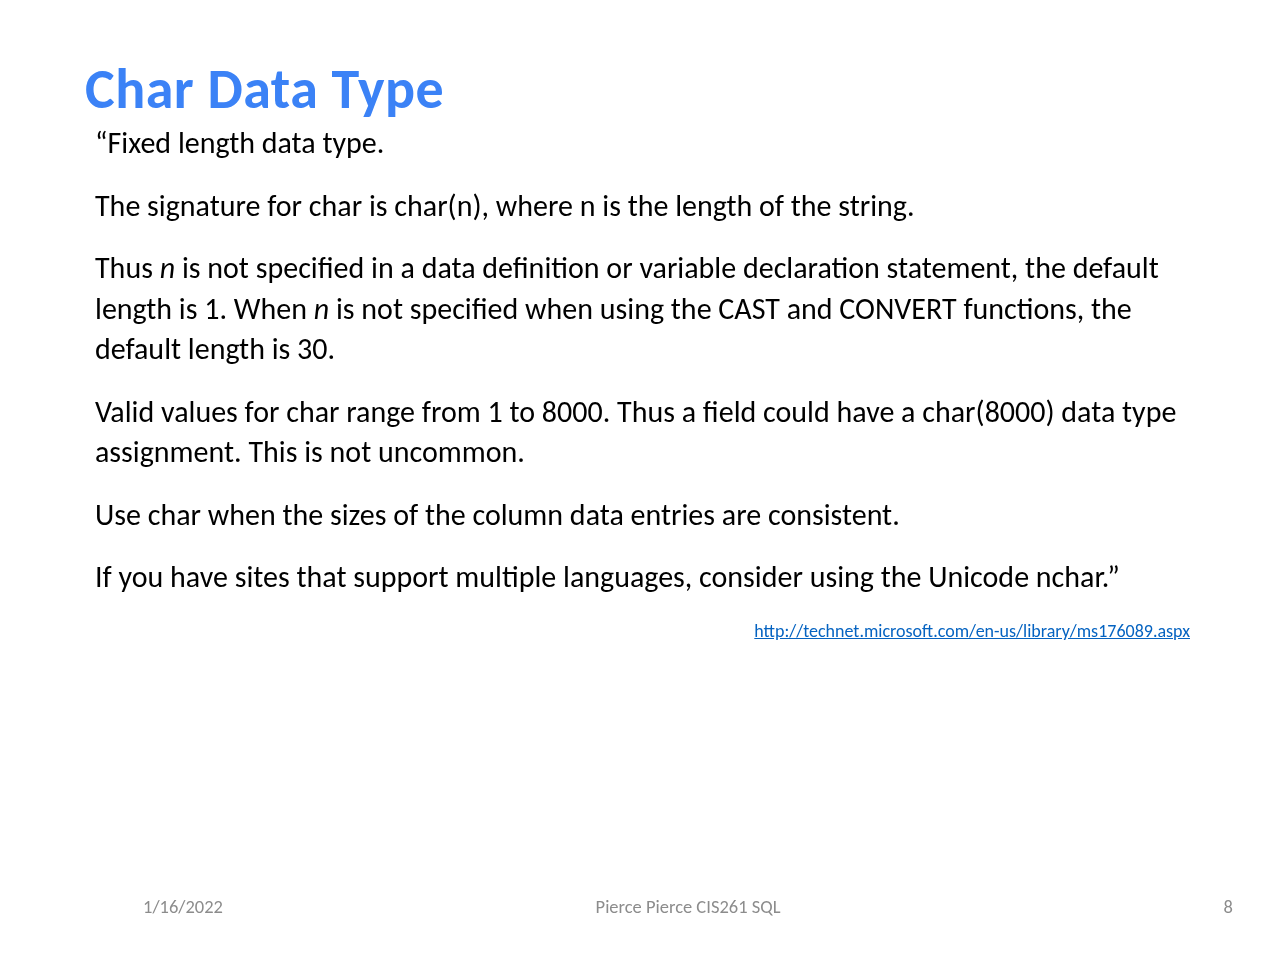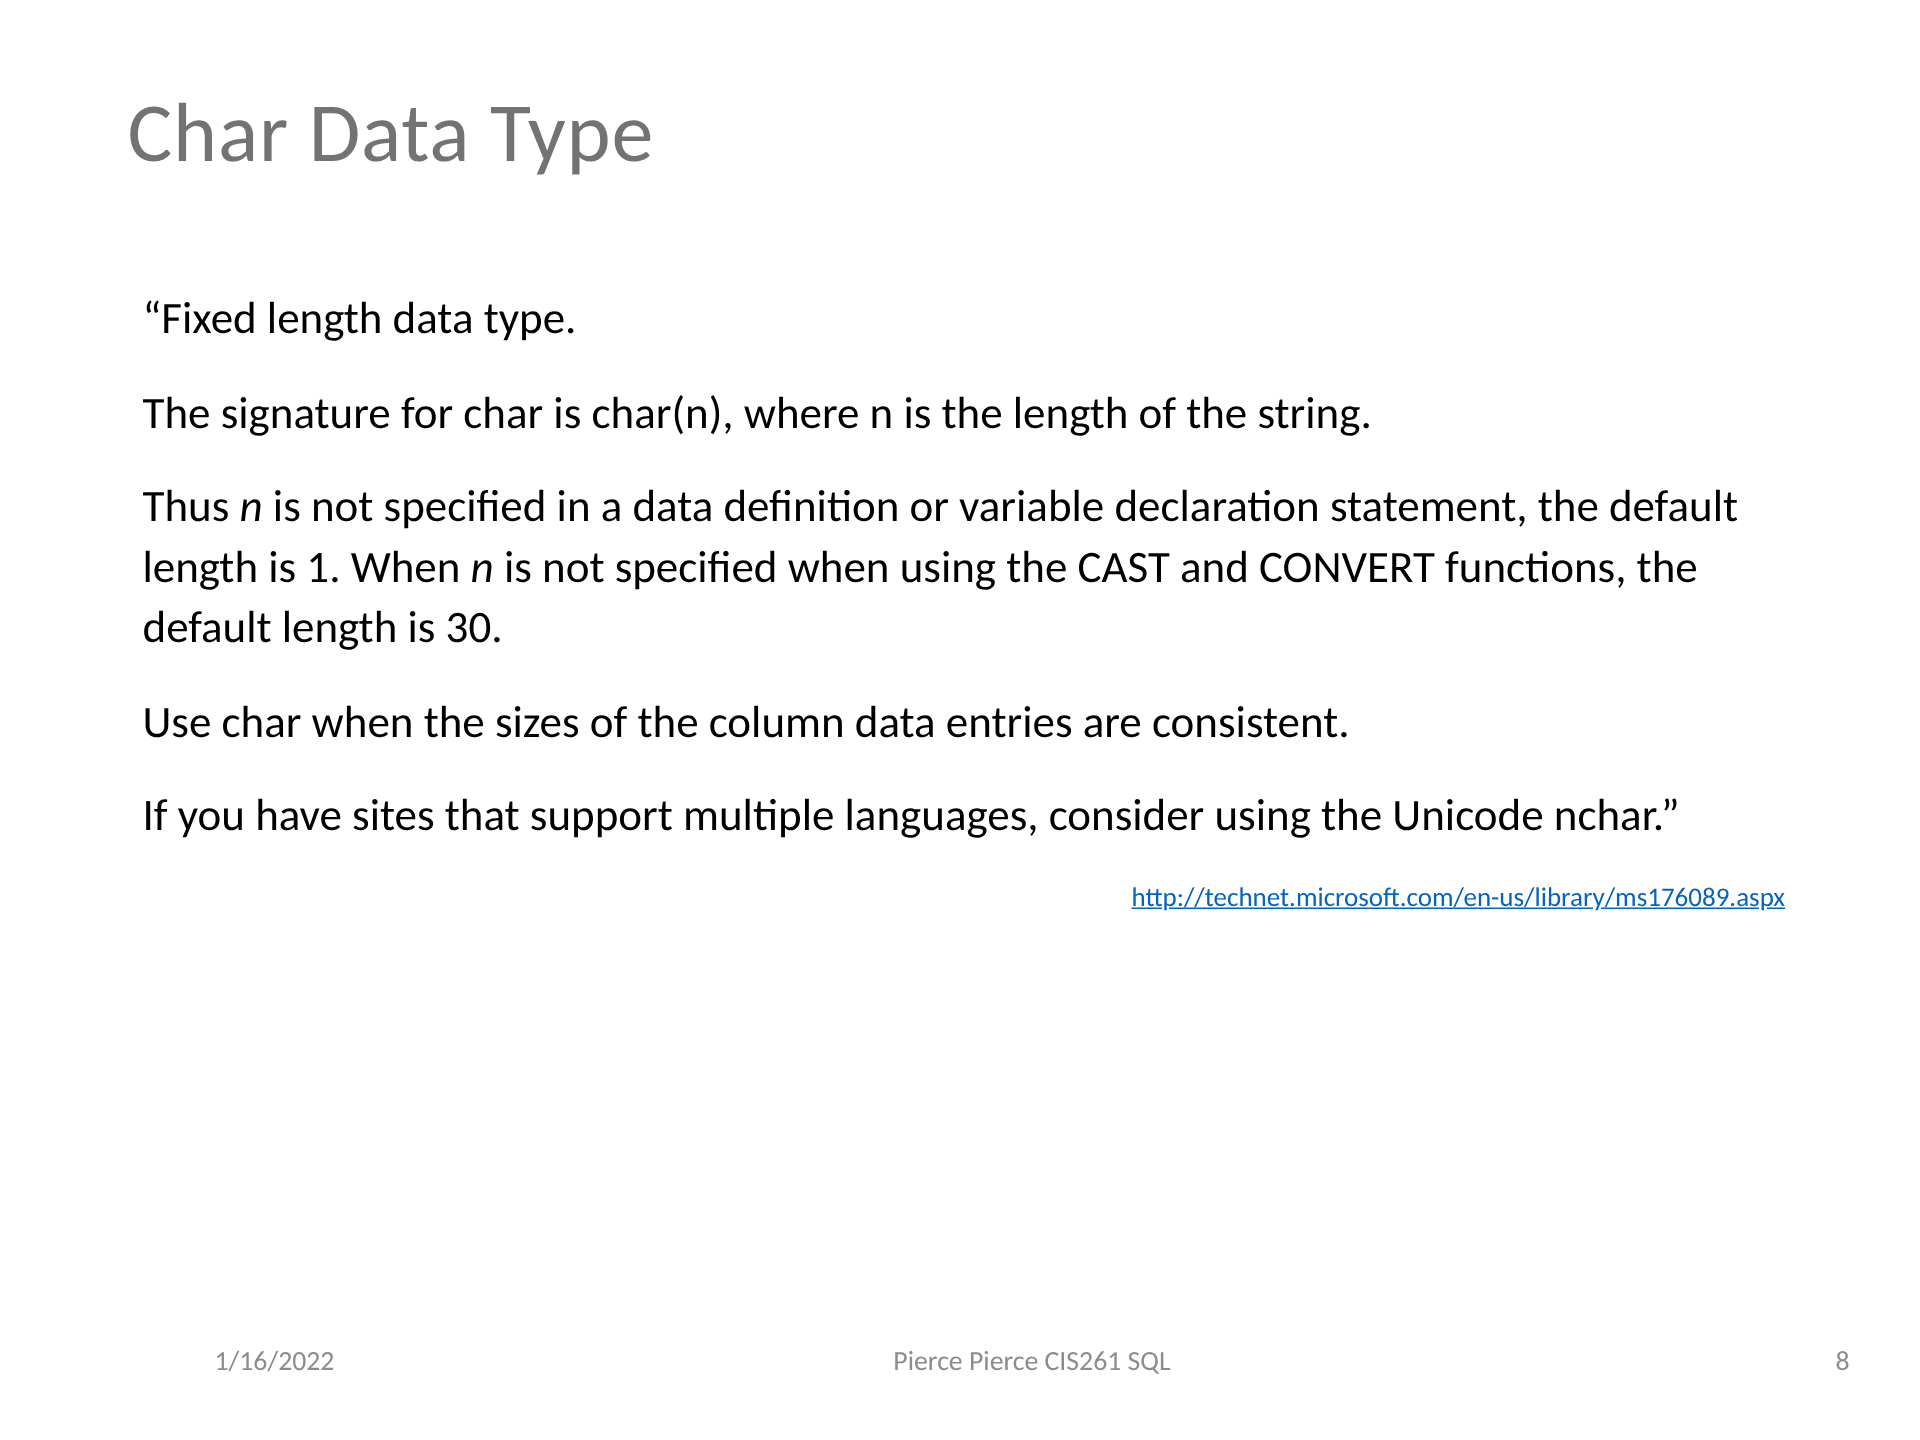--- a/index.html
+++ b/index.html
@@ -16,24 +16,23 @@
     color: #000000;
   }
   .slide {
     width: 100%;
     height: 100%;
     padding: 55px 90px 50px 85px;
     position: relative;
   }
   .title {
     font-size: 56px;
-    font-weight: 400;
+    font-weight: 700;
     letter-spacing: 0.5px;
-    color: #737373;
-    margin-bottom: 70px;
+    color: #3b82f6;
   }
   .content {
     padding-left: 10px;
   }
   .para {
     font-size: 30px;
     line-height: 1.35;
     margin-bottom: 22px;
     color: #000000;
   }
@@ -80,20 +79,21 @@
   <div class="content">
 
     <p class="para">“Fixed length data type.</p>
 
     <p class="para">The signature for char is char(n), where n is the length of the string.</p>
 
     <p class="para">
       <span>Thus </span><span class="italic">n</span><span> is not specified in a data definition or variable declaration statement, the default length is 1. When </span><span class="italic">n</span><span> is not specified when using the CAST and CONVERT functions, the default length is 30.</span>
     </p>
 
+    <p class="para">Valid values for char range from 1 to 8000. Thus a field could have a char(8000) data type assignment. This is not uncommon.</p>
 
     <p class="para">Use char when the sizes of the column data entries are consistent.</p>
 
     <p class="para">If you have sites that support multiple languages, consider using the Unicode nchar.”</p>
 
     <div class="link-line">
       <a class="link">http://technet.microsoft.com/en-us/library/ms176089.aspx</a>
     </div>
 
   </div>

